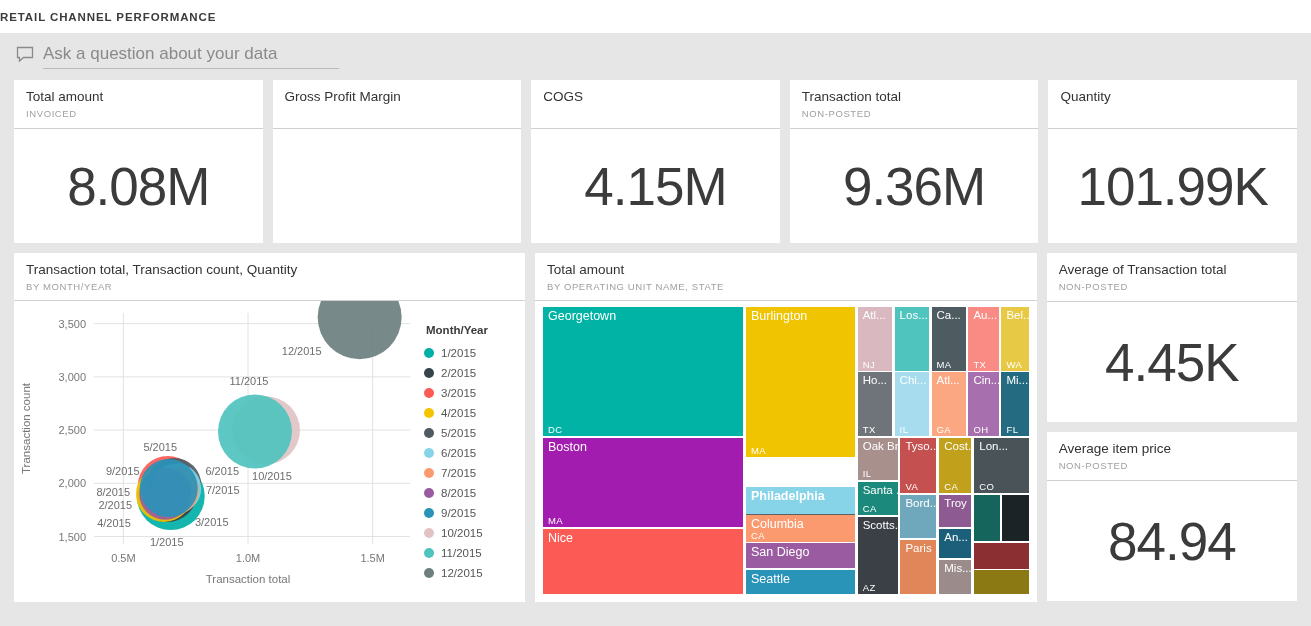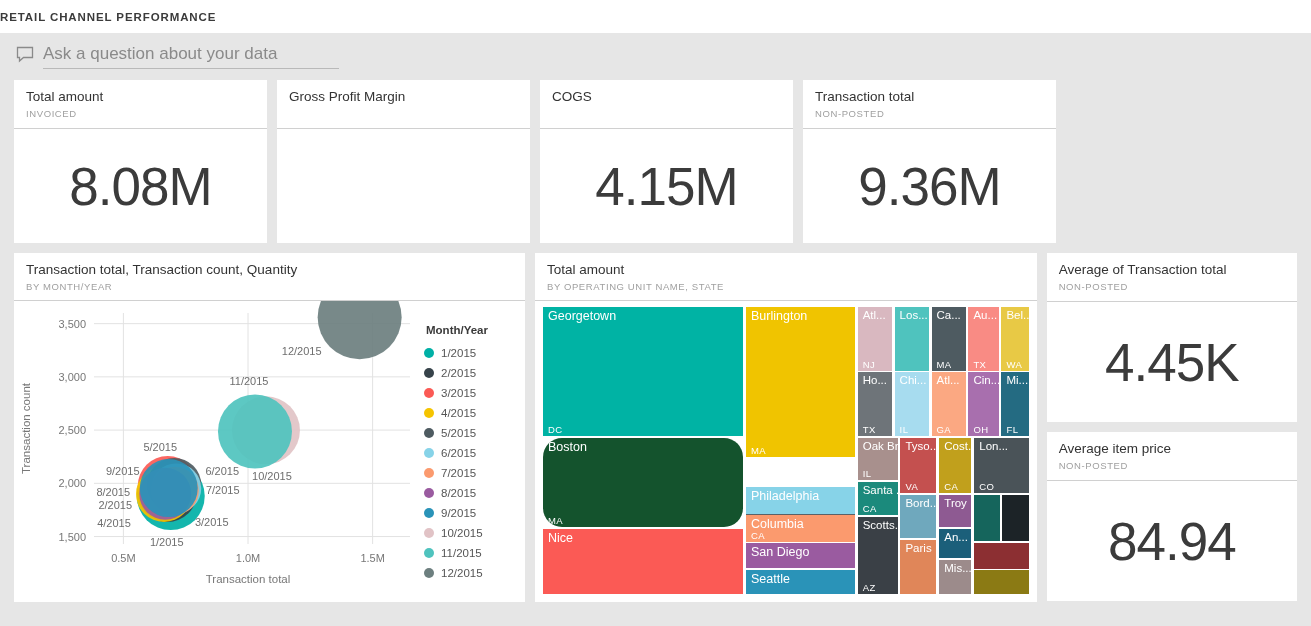--- a/index.html
+++ b/index.html
@@ -169,20 +169,29 @@
     <div class="tile kpi">
       <div class="tile-head two-line">
         <div class="tile-title">Transaction total</div>
         <div class="tile-sub">NON-POSTED</div>
       </div>
       <div class="kpi-body">
         <span class="kpi-value">9.36M</span>
       </div>
     </div>
 
+    <div class="tile kpi">
+      <div class="tile-head two-line">
+        <div class="tile-title">Quantity</div>
+        <div class="tile-sub"></div>
+      </div>
+      <div class="kpi-body">
+        <span class="kpi-value">101.99K</span>
+      </div>
+    </div>
   </div>
 
   <div class="row" id="row-charts">
 
     <div class="tile" id="tile-scatter">
       <div class="tile-head">
         <div class="tile-title">Transaction total, Transaction count, Quantity</div>
         <div class="tile-sub">BY MONTH/YEAR</div>
       </div>
       <div id="scatter-body">
@@ -299,35 +308,35 @@
       <div class="tile-head">
         <div class="tile-title">Total amount</div>
         <div class="tile-sub">BY OPERATING UNIT NAME, STATE</div>
       </div>
       <div id="treemap-body">
         <div id="treemap-area">
             <div class="tm" style="left: 0%; top: 0%; width: 41.2%; height: 45%; background: rgb(0, 179, 164);">
               <span class="tm-name">Georgetown</span>
               <span class="tm-state">DC</span>
             </div>
-            <div class="tm" style="left: 0%; top: 45.6%; width: 41.2%; height: 31%; background: #14532d; border-radius: 19px;">
+            <div class="tm" style="left: 0%; top: 45.6%; width: 41.2%; height: 31%; background: #a21caf;">
               <span class="tm-name">Boston</span>
               <span class="tm-state">MA</span>
             </div>
             <div class="tm" style="left: 0%; top: 77.2%; width: 41.2%; height: 22.8%; background: rgb(251, 90, 85);">
               <span class="tm-name">Nice</span>
             </div>
             <div class="tm" style="left: 41.8%; top: 0%; width: 22.4%; height: 52.4%; background: rgb(240, 196, 0);">
               <span class="tm-name">Burlington</span>
               <span class="tm-state">MA</span>
             </div>
             <div class="tm" style="left: 41.8%; top: 53%; width: 22.4%; height: 9.2%; background: rgb(90, 98, 104); margin-top: 34px;">
               <span class="tm-name">New York</span>
             </div>
-            <div class="tm" style="left: 41.8%; top: 62.8%; width: 22.4%; height: 9.2%; background: rgb(135, 211, 232);">
+            <div class="tm" style="left: 41.8%; top: 62.8%; width: 22.4%; height: 9.2%; background: rgb(135, 211, 232); font-weight: bold;">
               <span class="tm-name">Philadelphia</span>
             </div>
             <div class="tm" style="left: 41.8%; top: 72.6%; width: 22.4%; height: 9.2%; background: rgb(251, 154, 110);">
               <span class="tm-name">Columbia</span>
               <span class="tm-state">CA</span>
             </div>
             <div class="tm" style="left: 41.8%; top: 82.4%; width: 22.4%; height: 8.6%; background: rgb(154, 91, 160);">
               <span class="tm-name">San Diego</span>
             </div>
             <div class="tm" style="left: 41.8%; top: 91.6%; width: 22.4%; height: 8.4%; background: rgb(42, 147, 184);">

